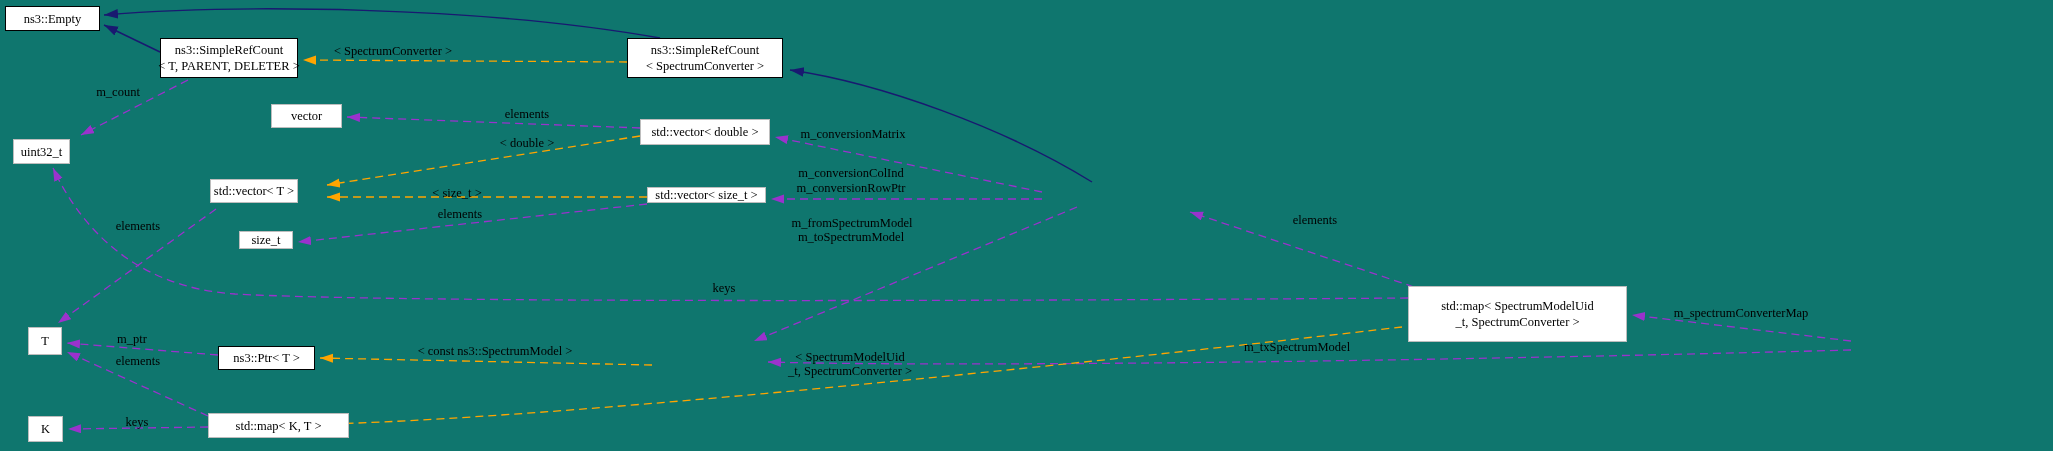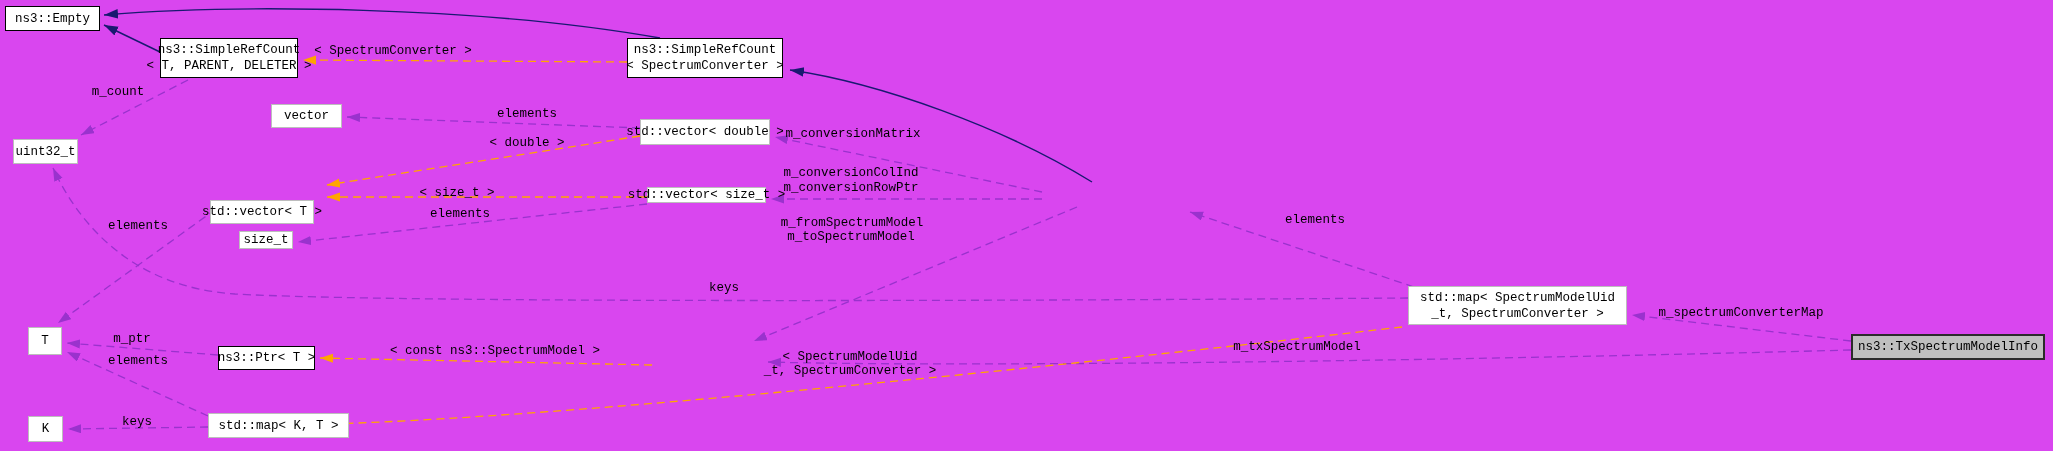--- a/index.html
+++ b/index.html
@@ -1,20 +1,20 @@
 <!DOCTYPE html>
 <html><head>
 <meta charset="utf-8">
 <style>
   html,body{margin:0;padding:0;background:#ffffff;}
   #diagram{
     position:relative;
     width:2053px;height:451px;
-    background:#d946ef;
-    font-family:Liberation Mono, monospace;
+    background:#0f766e;
+    font-family:Liberation Serif, serif;
     font-size:12.5px;
     color:#000;
     overflow:hidden;
   }
   #edges{position:absolute;left:0;top:0;}
   .node{
     position:absolute;
     background:#ffffff;
     border:1px solid #000;
     display:flex;
@@ -93,33 +93,33 @@
   <div class="node" style="left:160px;top:38px;width:138px;height:40px">
     <span>ns3::SimpleRefCount</span>
     <span>&lt; T, PARENT, DELETER &gt;</span>
   </div>
 
   <div class="node" style="left:627px;top:38px;width:156px;height:40px">
     <span>ns3::SimpleRefCount</span>
     <span>&lt; SpectrumConverter &gt;</span>
   </div>
 
-  <div class="node plain" style="left:13px;top:139px;width:65px;height:25px">
+  <div class="node plain" style="left:13px;top:139px;width:57px;height:25px">
     <span>uint32_t</span>
   </div>
 
   <div class="node plain" style="left:271px;top:104px;width:71px;height:24px">
     <span>vector</span>
   </div>
 
   <div class="node plain" style="left:640px;top:119px;width:130px;height:26px">
     <span>std::vector&lt; double &gt;</span>
   </div>
 
-  <div class="node plain" style="left:210px;top:200px;width:104px;height:24px">
+  <div class="node plain" style="left:210px;top:179px;width:88px;height:24px">
     <span>std::vector&lt; T &gt;</span>
   </div>
 
   <div class="node plain" style="left:647px;top:187px;width:119px;height:16px">
     <span>std::vector&lt; size_t &gt;</span>
   </div>
 
   <div class="node plain" style="left:239px;top:231px;width:54px;height:18px">
     <span>size_t</span>
   </div>
@@ -127,36 +127,33 @@
 
   <div class="node plain" style="left:28px;top:327px;width:34px;height:28px">
     <span>T</span>
   </div>
 
   <div class="node" style="left:218px;top:346px;width:97px;height:24px">
     <span>ns3::Ptr&lt; T &gt;</span>
   </div>
 
 
-  <div class="node plain" style="left:1408px;top:286px;width:219px;height:39px">
+  <div class="node plain" style="left:1408px;top:286px;width:219px;height:56px">
     <span>std::map&lt; SpectrumModelUid</span>
     <span>_t, SpectrumConverter &gt;</span>
   </div>
 
   <div class="node plain" style="left:28px;top:416px;width:35px;height:26px">
     <span>K</span>
   </div>
 
   <div class="node plain" style="left:208px;top:413px;width:141px;height:25px">
     <span>std::map&lt; K, T &gt;</span>
   </div>
 
-  <div class="node subject" style="left:1851px;top:334px;width:194px;height:26px">
-    <span>ns3::TxSpectrumModelInfo</span>
-  </div>
 
   <div class="elabel" style="left:118px;top:92px">m_count</div>
   <div class="elabel" style="left:393px;top:51px">&lt; SpectrumConverter &gt;</div>
   <div class="elabel" style="left:527px;top:114px">elements</div>
   <div class="elabel" style="left:527px;top:143px">&lt; double &gt;</div>
   <div class="elabel" style="left:853px;top:134px">m_conversionMatrix</div>
   <div class="elabel" style="left:457px;top:193px">&lt; size_t &gt;</div>
   <div class="elabel" style="left:851px;top:173px">m_conversionColInd</div>
   <div class="elabel" style="left:851px;top:188px">m_conversionRowPtr</div>
   <div class="elabel" style="left:460px;top:214px">elements</div>

